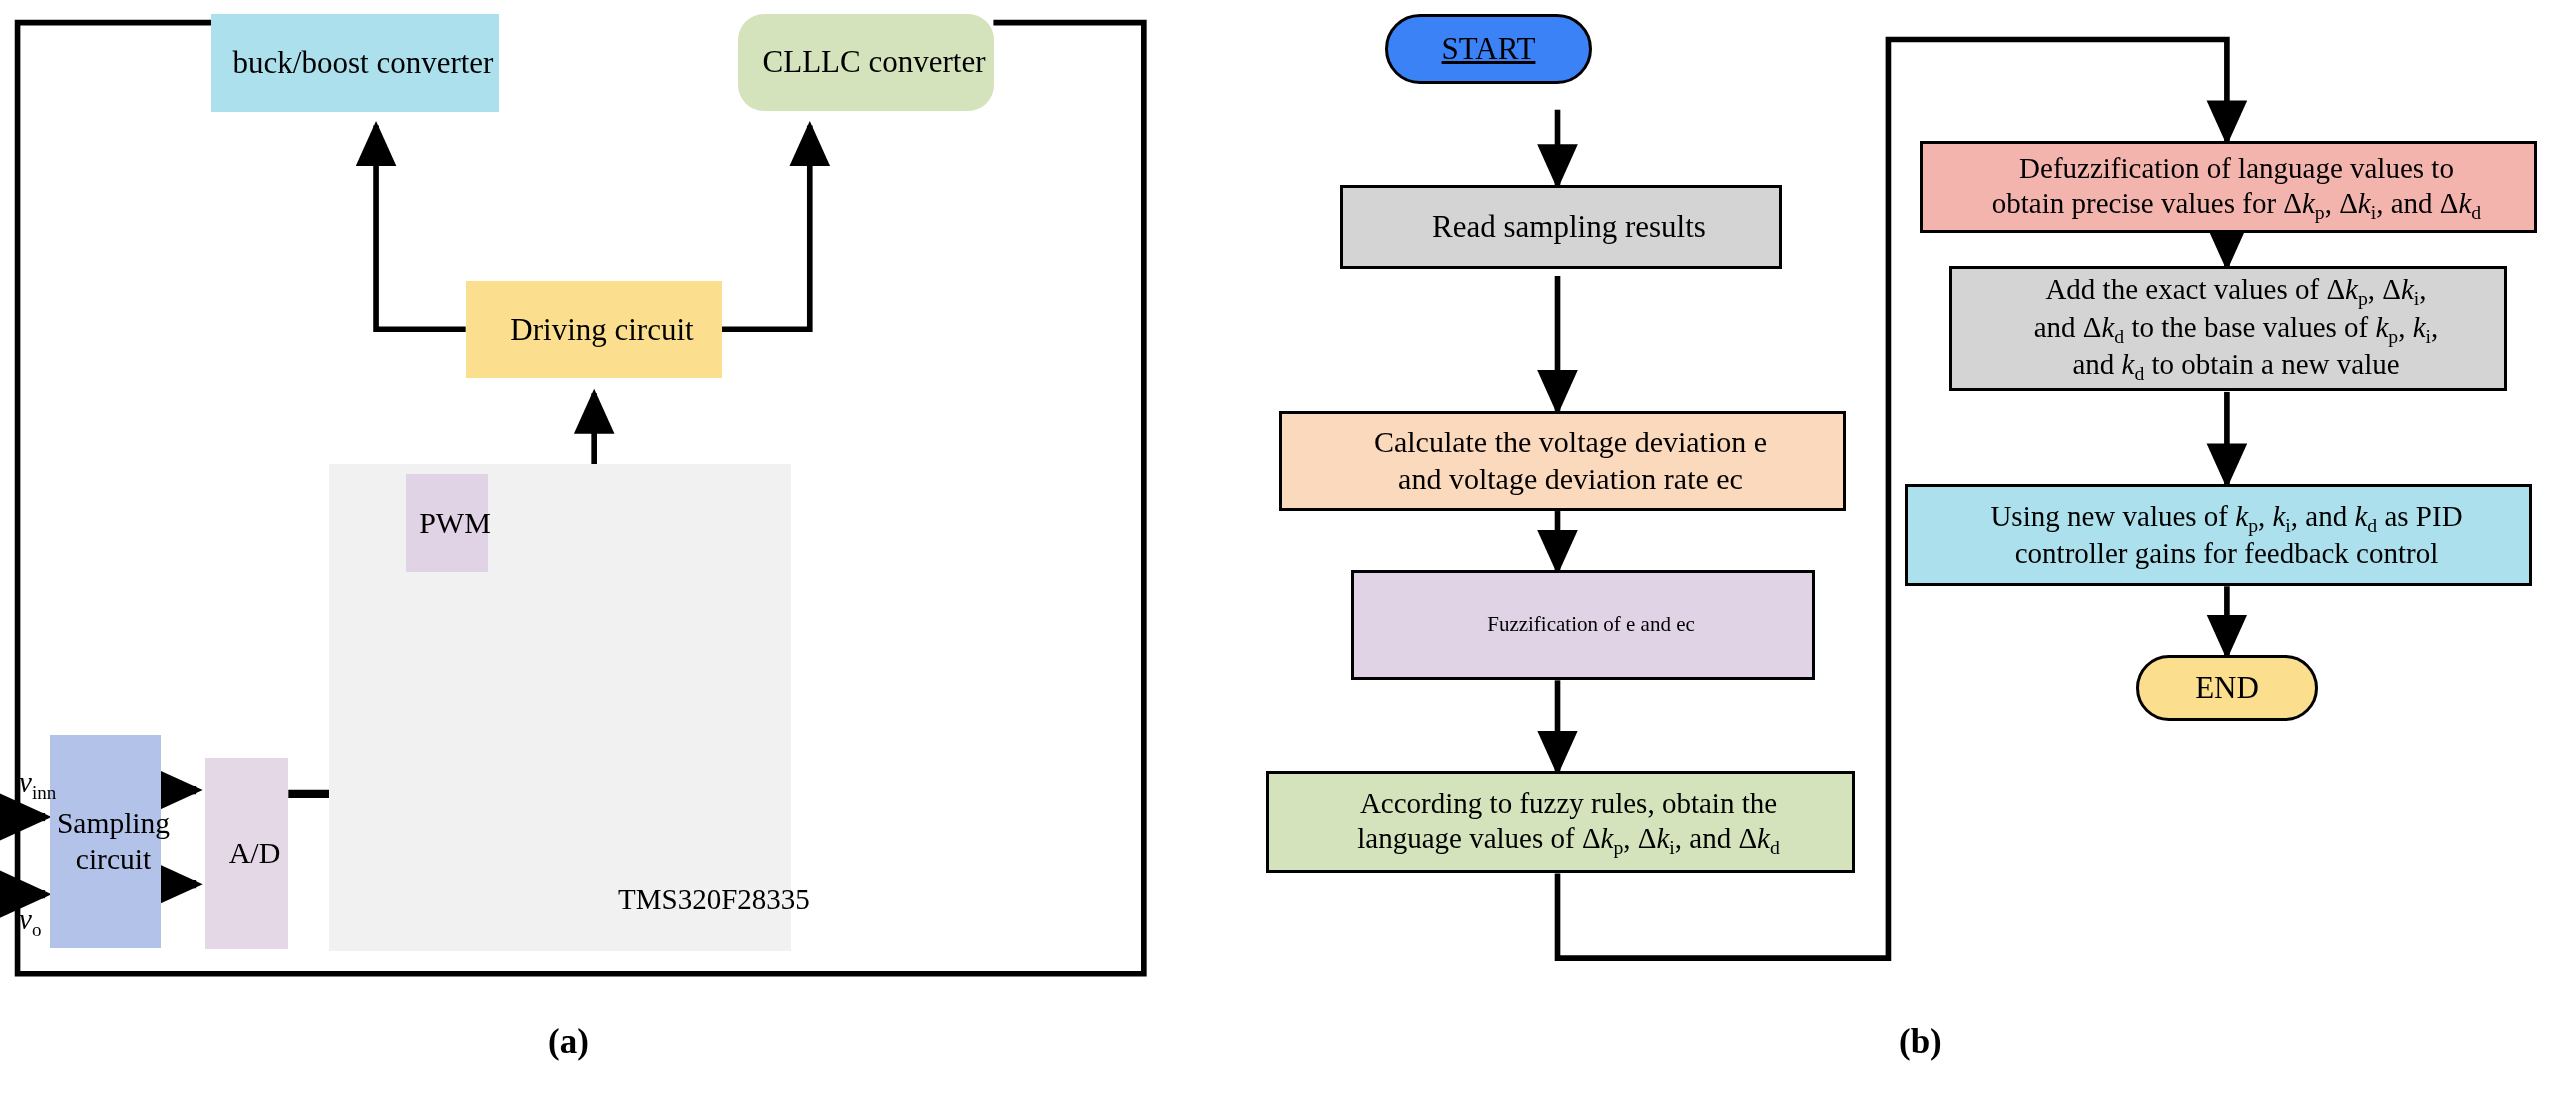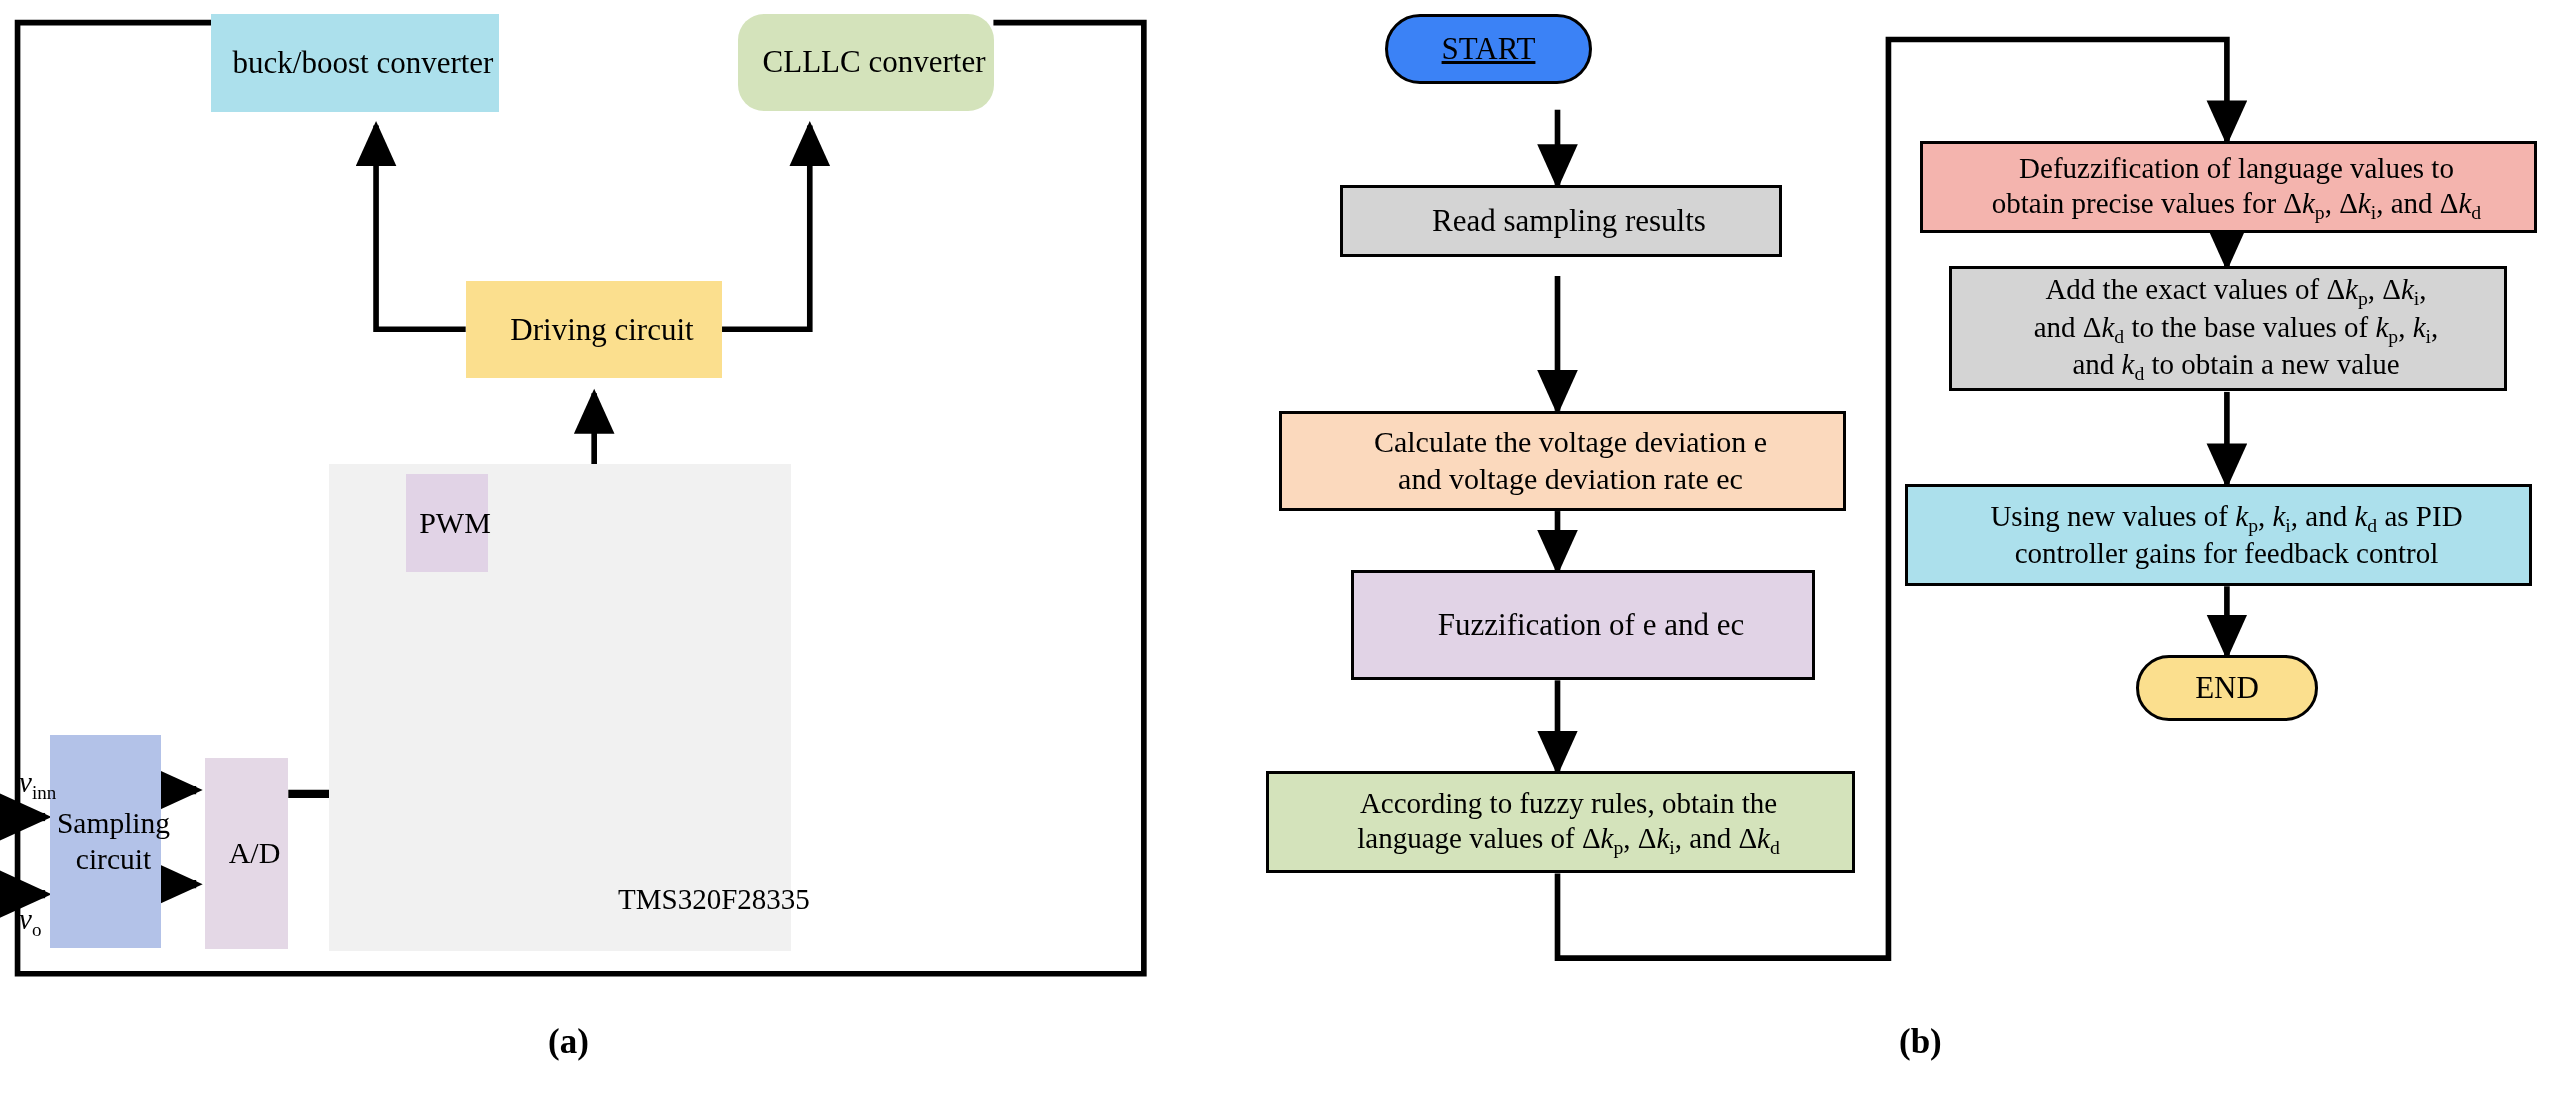--- a/index.html
+++ b/index.html
@@ -107,31 +107,31 @@
   </div>
 
   <div class="lbl" style="left:19px;top:903px;">
     <i class="v">v</i><sub>o</sub>
   </div>
 
   <div class="pill" style="left:1385px;top:13.8px;width:207px;height:70px;background:#3b82f6;font-size:31px;text-decoration:underline;">
     <span>START</span>
   </div>
 
-  <div class="box nb" style="left:1340px;top:185px;width:442px;height:72px;background:#d4d4d4;font-size:31px;">
+  <div class="box nb" style="left:1340px;top:185px;width:442px;height:84px;background:#d4d4d4;font-size:31px;">
     <span>Read sampling results</span>
   </div>
 
   <div class="box nb" style="left:1279px;top:411px;width:567px;height:100px;background:#fbd9bd;font-size:30px;
               flex-direction:column;">
     <span>Calculate the voltage deviation e</span>
     <span>and voltage deviation rate ec</span>
   </div>
 
-  <div class="box nb" style="left:1351px;top:570px;width:464px;height:110px;background:#e1d3e6;font-size:31px;">
+  <div class="box nb" style="left:1351px;top:570px;width:464px;height:110px;background:#e1d3e6;font-size:21px;">
     <span>Fuzzification of e and ec</span>
   </div>
 
   <div class="box nb" style="left:1266px;top:771px;width:589px;height:102px;background:#d4e3bb;font-size:29px;
               flex-direction:column;">
     <span>According to fuzzy rules, obtain the</span>
     <span>
       <span>language values of</span>
       <span>
         <span class="dl">Δ</span><i>k</i><span class="sub">p</span></span><span>,</span>

